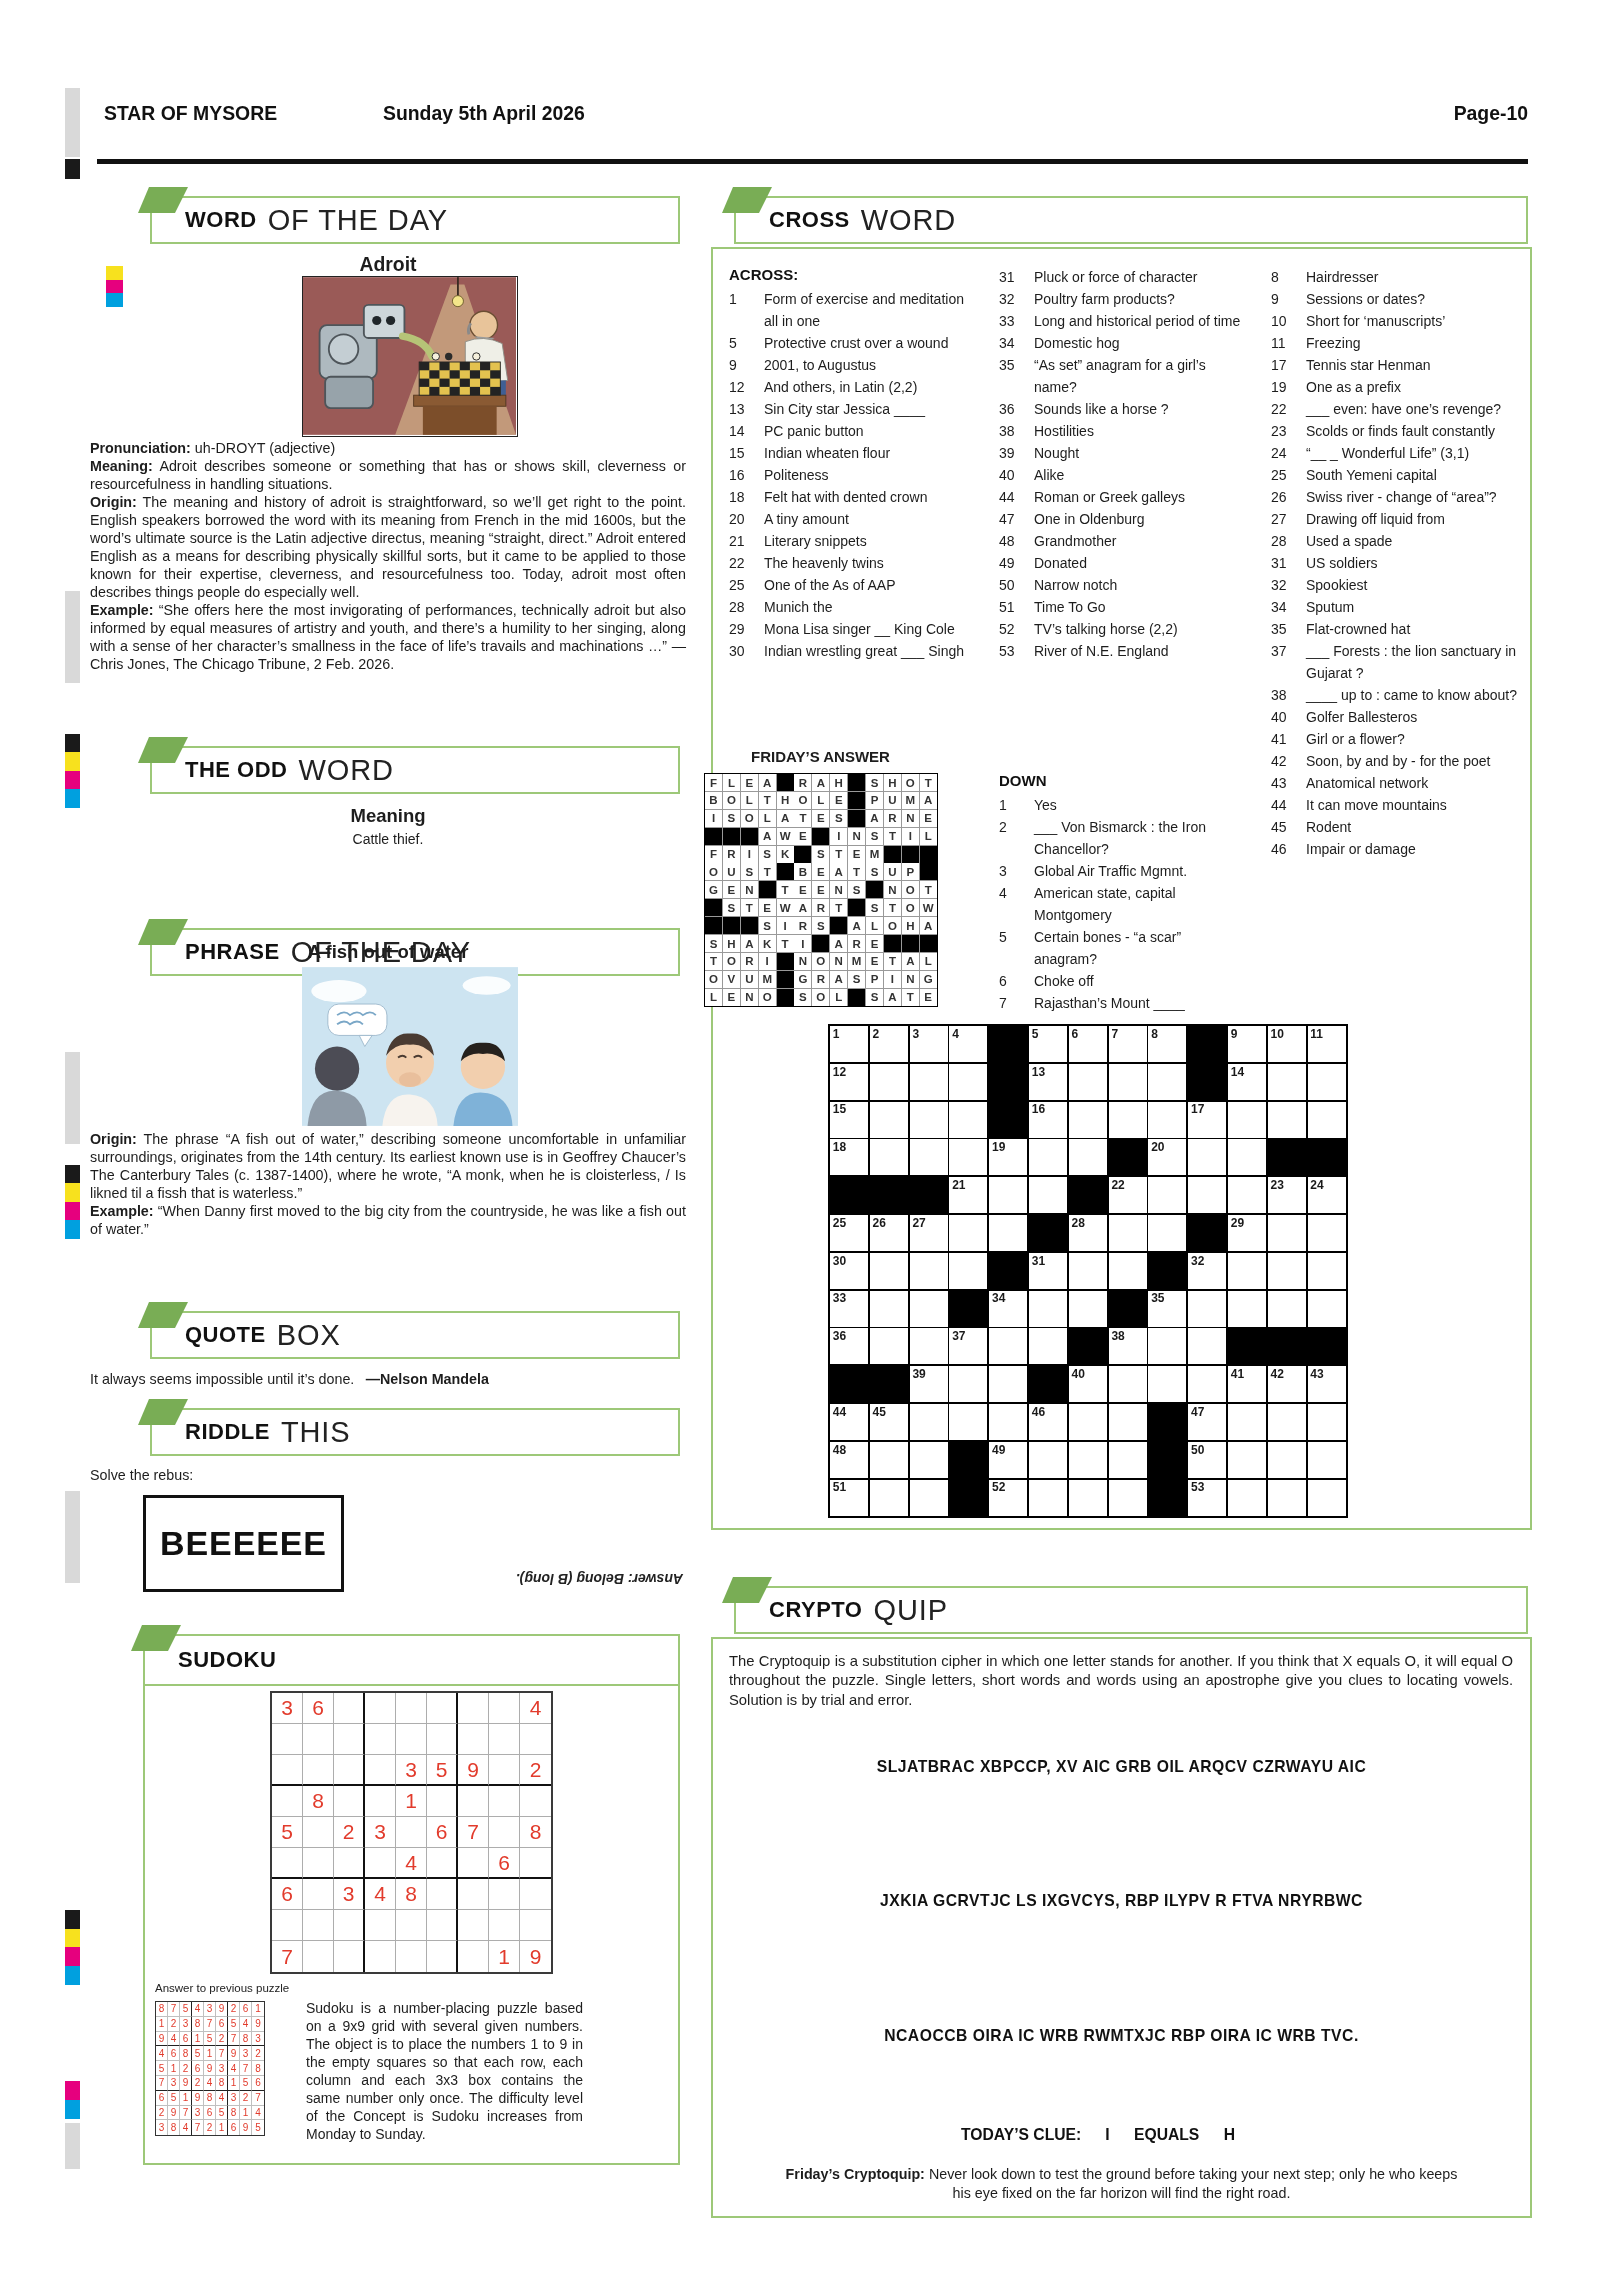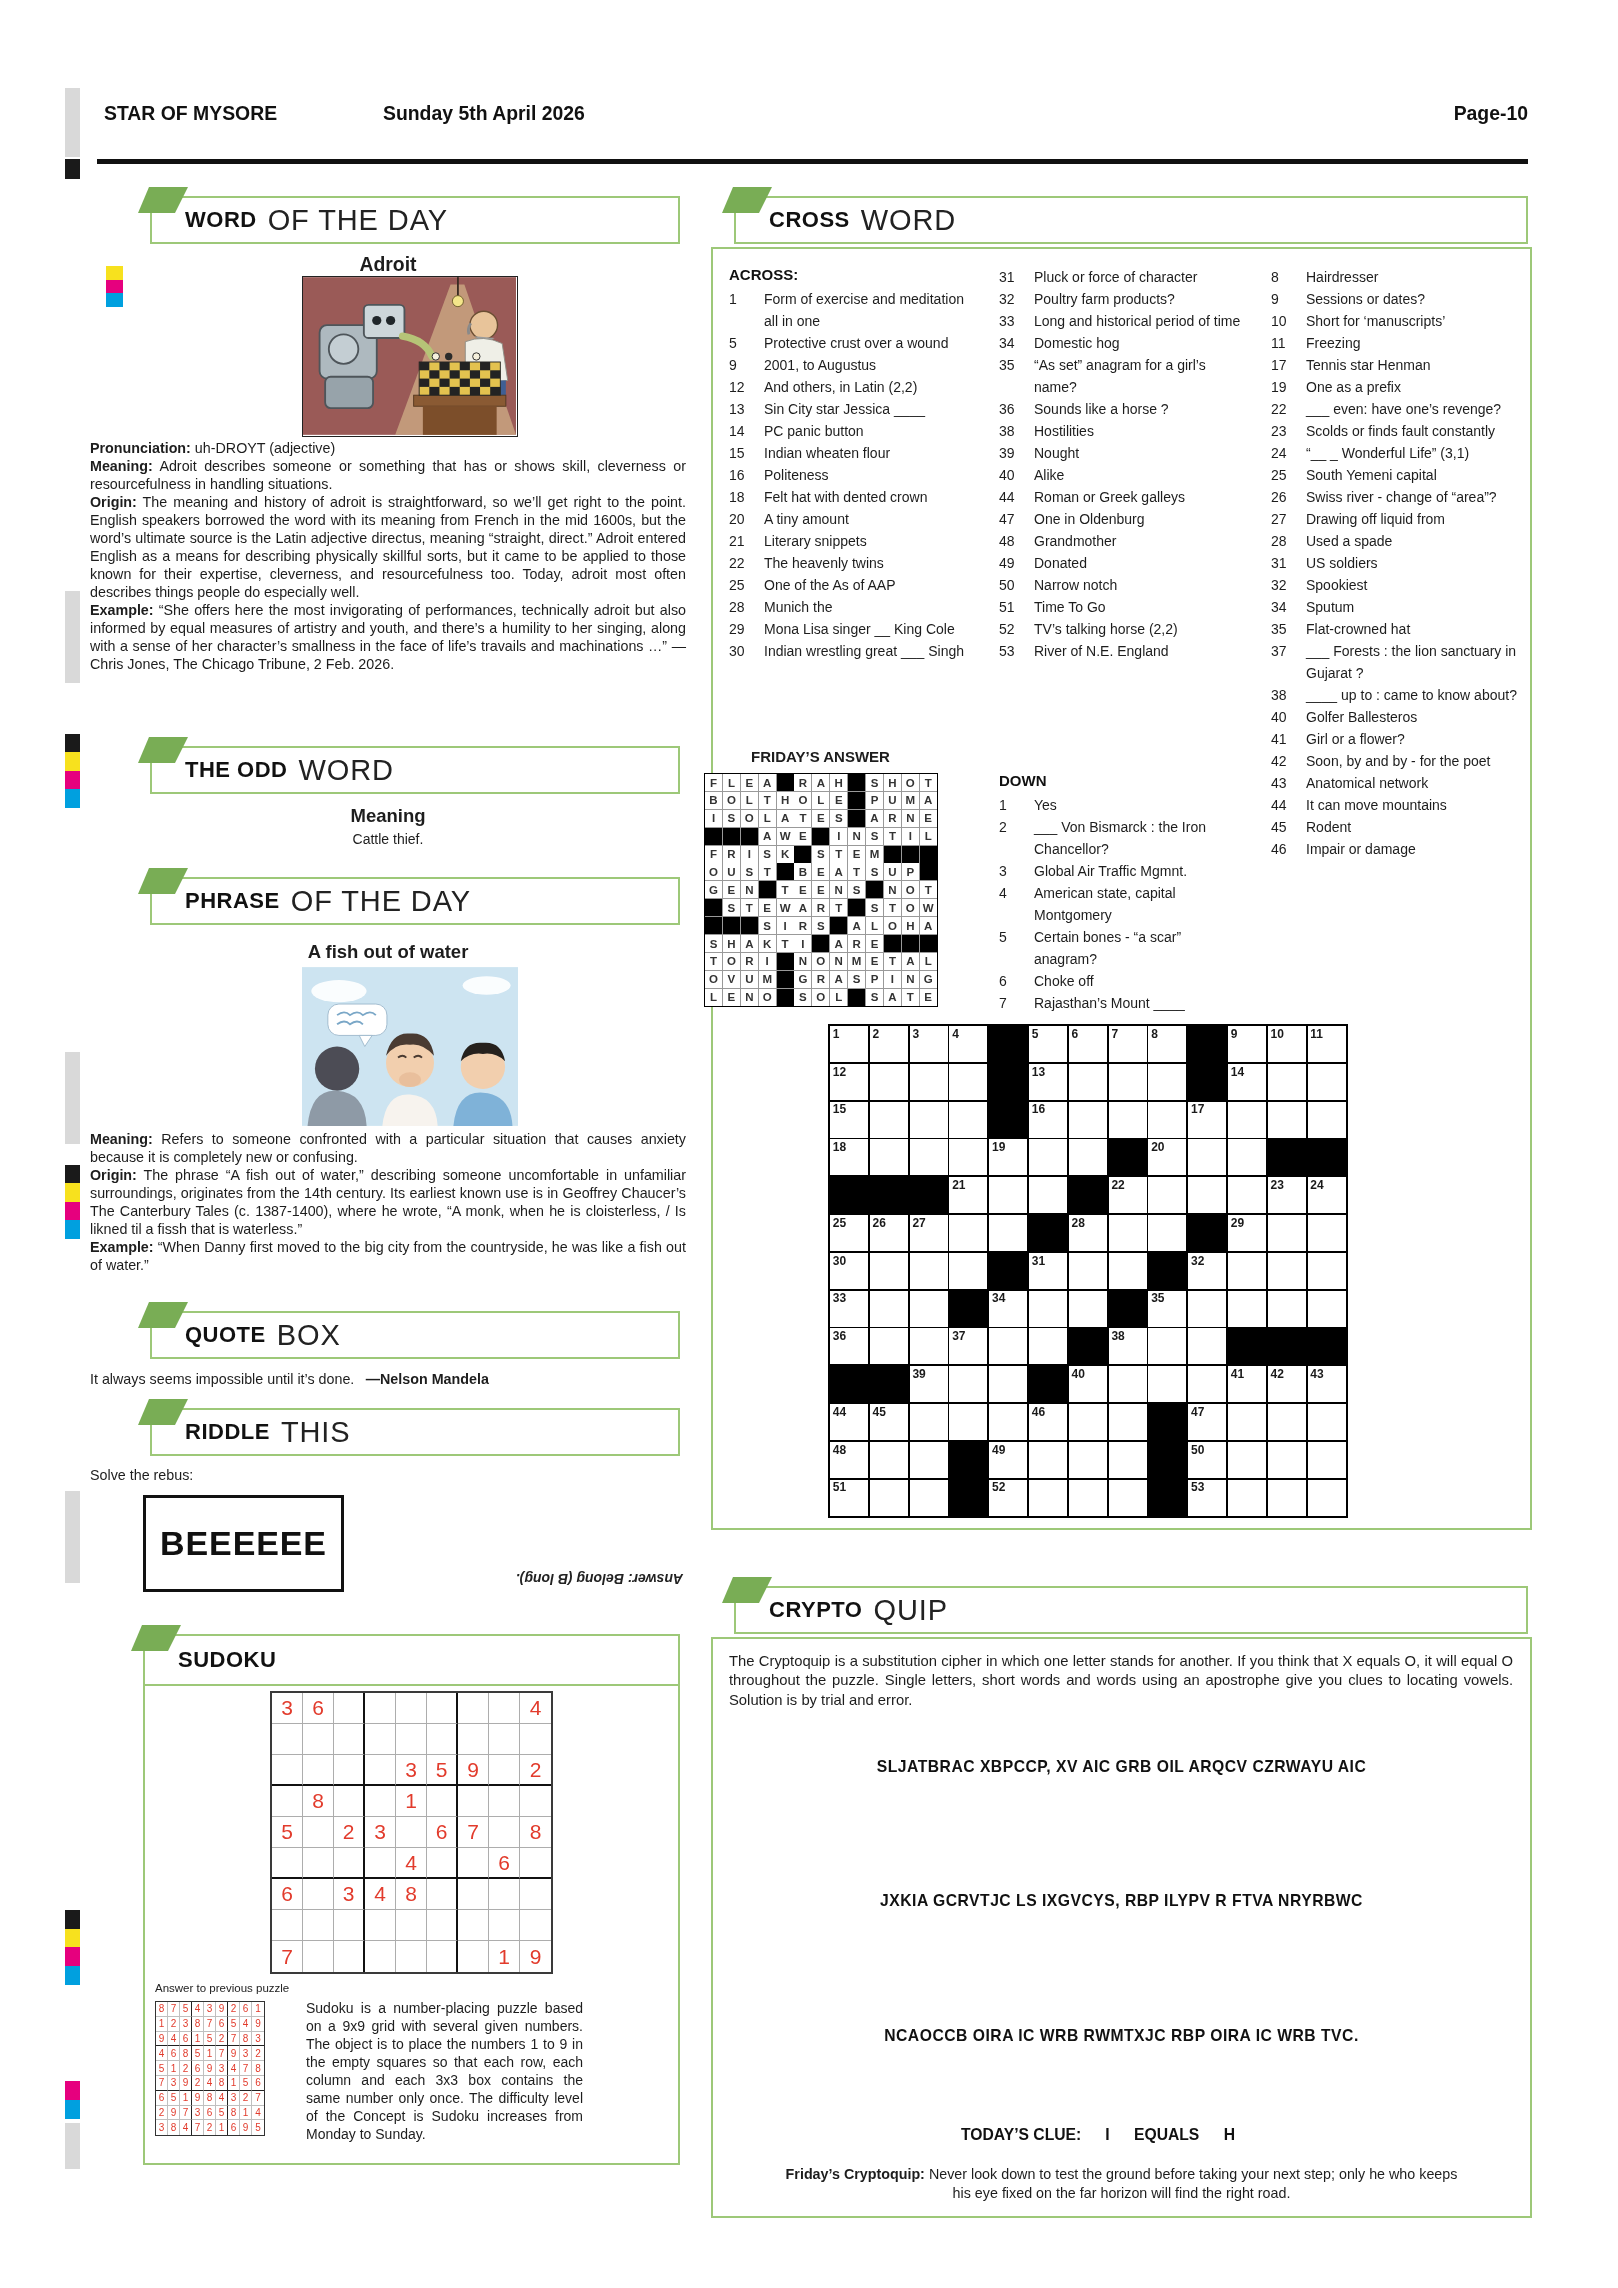--- a/index.html
+++ b/index.html
@@ -165,21 +165,21 @@
   </div>
 
 <div class="sec-box" style="left:150px;top:746px;width:530px;">
   <span class="fold"></span>
   <span class="h-bold">THE ODD</span>
   <span class="h-light">WORD</span>
 </div>
 <div class="abs centered" style="left:90px;top:805px;width:596px;font-weight:700;font-size:18.5px;">Meaning</div>
 <div class="abs centered" style="left:90px;top:831px;width:596px;font-size:14px;">Cattle thief.</div>
 
-<div class="sec-box" style="left:150px;top:877px;width:530px;text-align:right;">
+<div class="sec-box" style="left:150px;top:928px;width:530px;text-align:right;">
   <span class="fold"></span>
   <span class="h-bold">PHRASE</span>
   <span class="h-light">OF THE DAY</span>
 </div>
 <div class="abs centered" style="left:90px;top:941px;width:596px;font-weight:700;font-size:18.5px;">A fish out of water</div>
 
 <div class="img-frame" style="left:302px;top:967px;width:216px;height:159px;border:none;">
   <svg width="216" height="159" viewBox="0 0 234 172">
     <rect width="234" height="172" fill="#cde4f1"></rect>
     <ellipse cx="40" cy="26" rx="30" ry="12" fill="#ffffff" opacity="0.9"></ellipse>
@@ -204,21 +204,20 @@
     </g>
     <g>
       <circle cx="196" cy="108" r="24" fill="#f2cfae"></circle>
       <path d="M172 102 q4 -22 24 -20 q20 -2 24 20 q-10 -10 -24 -8 q-14 -2 -24 8z" fill="#26211d"></path>
       <path d="M164 172 q4 -38 32 -36 q30 2 32 36 z" fill="#7fb2d8"></path>
     </g>
   </svg>
 </div>
 
 <div class="abs bodytext" id="phrase-body" style="left:90px;top:1130px;width:596px;">
-    <p><b>Meaning:</b> Refers to someone confronted with a particular situation that causes anxiety because it is completely new or confusing.</p>
     <p><b>Origin:</b> The phrase “A fish out of water,” describing someone uncomfortable in unfamiliar surroundings, originates from the 14th century. Its earliest known use is in Geoffrey Chaucer’s The Canterbury Tales (c. 1387-1400), where he wrote, “A monk, when he is cloisterless, / Is likned til a fissh that is waterless.”</p>
     <p><b>Example:</b> “When Danny first moved to the big city from the countryside, he was like a fish out of water.”</p>
   </div>
 
 <div class="sec-box" style="left:150px;top:1311px;width:530px;">
   <span class="fold"></span>
   <span class="h-bold">QUOTE</span>
   <span class="h-light">BOX</span>
 </div>
 <div class="abs" style="left:90px;top:1371px;width:596px;font-size:14.3px;">

